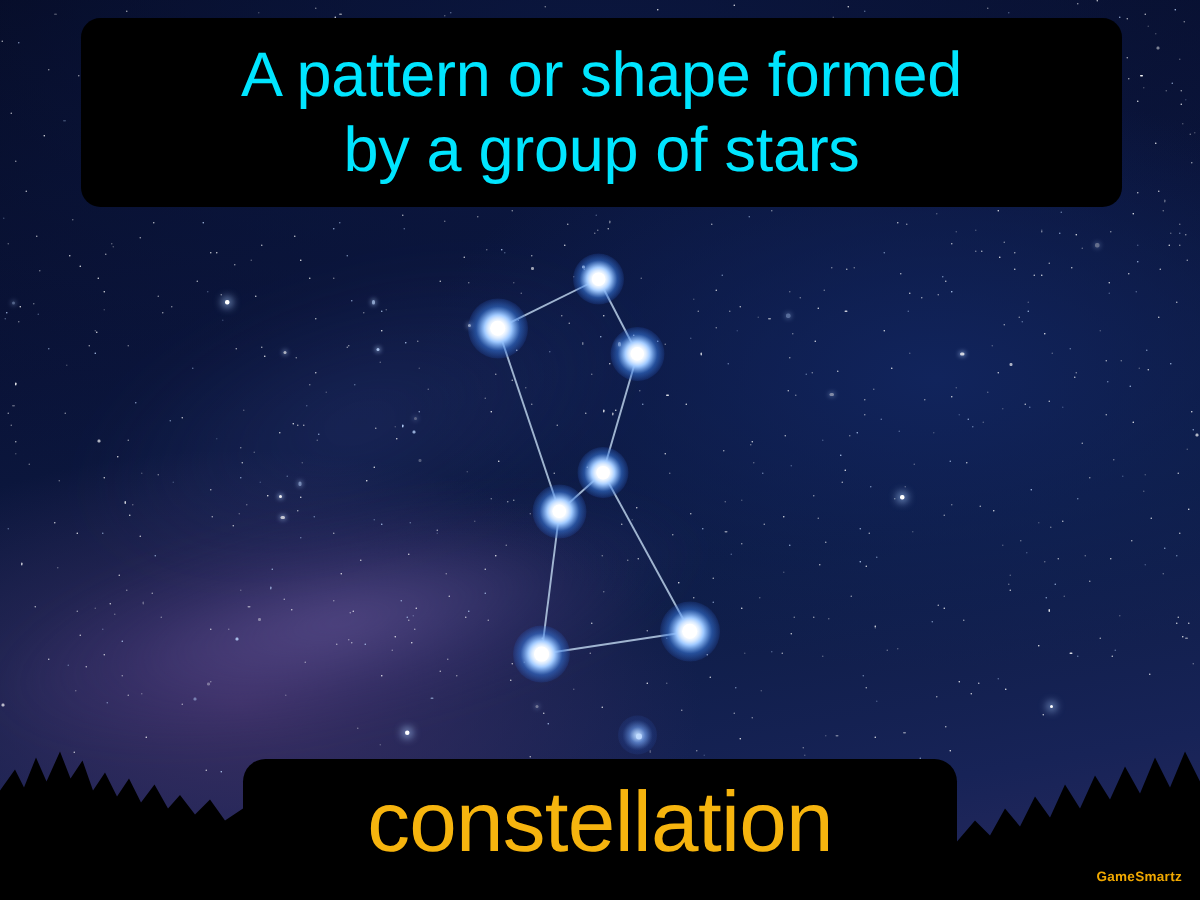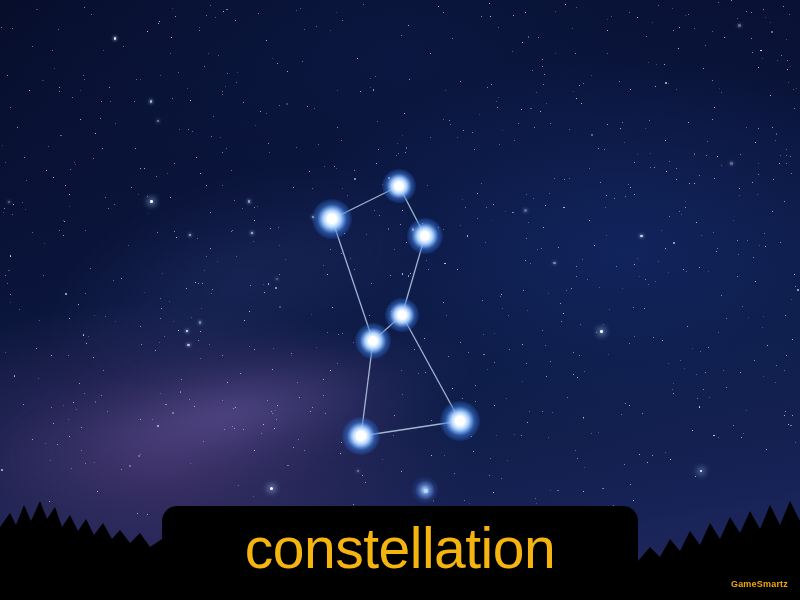--- a/index.html
+++ b/index.html
@@ -1010,20 +1010,24 @@
       <path fill="#000000" d="
         M0,165 L0,118 L18,126 L36,116 L56,128 L76,120 L96,132
         L118,124 L140,136 L164,128 L188,140 L214,132 L240,142
         L268,136 L296,144 L326,138 L356,146 L388,140 L420,148
         L452,142 L484,148 L516,143 L548,149 L580,144 L612,148
         L644,140 L676,146 L708,136 L740,144 L772,134 L800,142
         L800,165 Z"></path>
     </svg>
   </div>
 
+  <div class="panel" id="definition-panel">
+    <div class="def-line">A pattern or shape formed</div>
+    <div class="def-line">by a group of stars</div>
+  </div>
 
   <div class="panel" id="term-panel">
     <div class="term-text">constellation</div>
   </div>
 
   <div id="watermark">GameSmartz</div>
 
 </div>
 
 </body></html>

